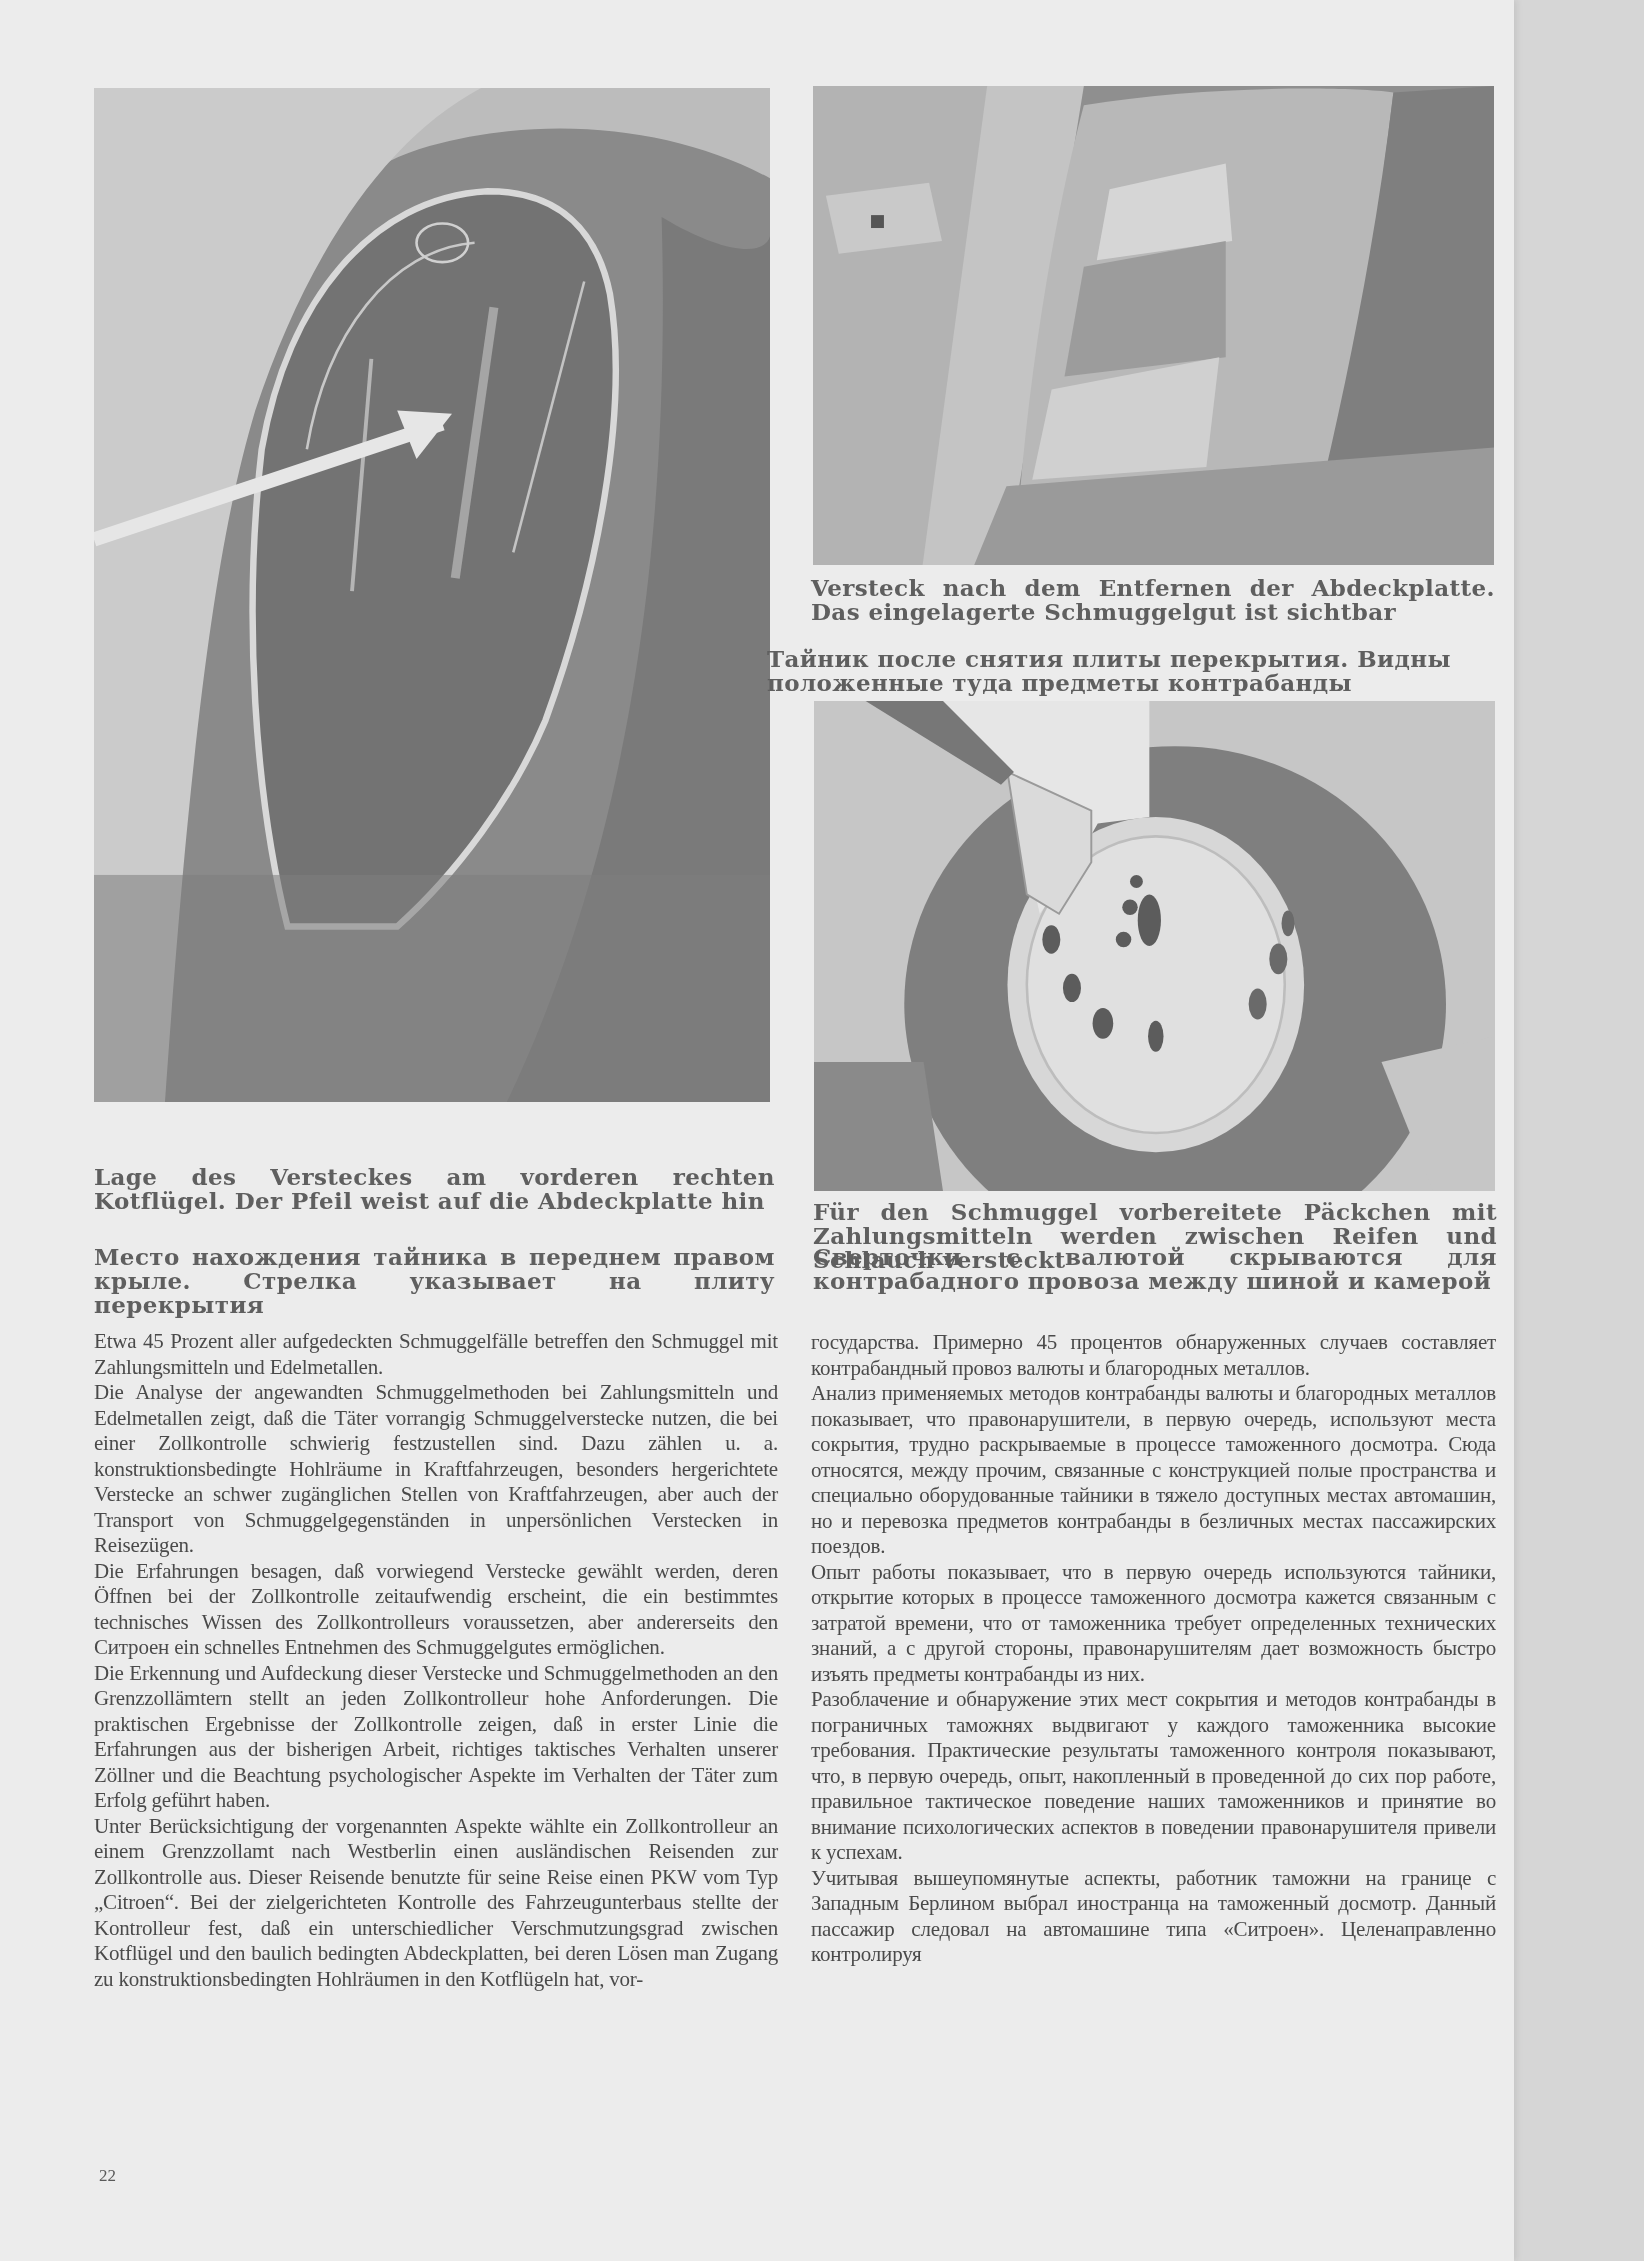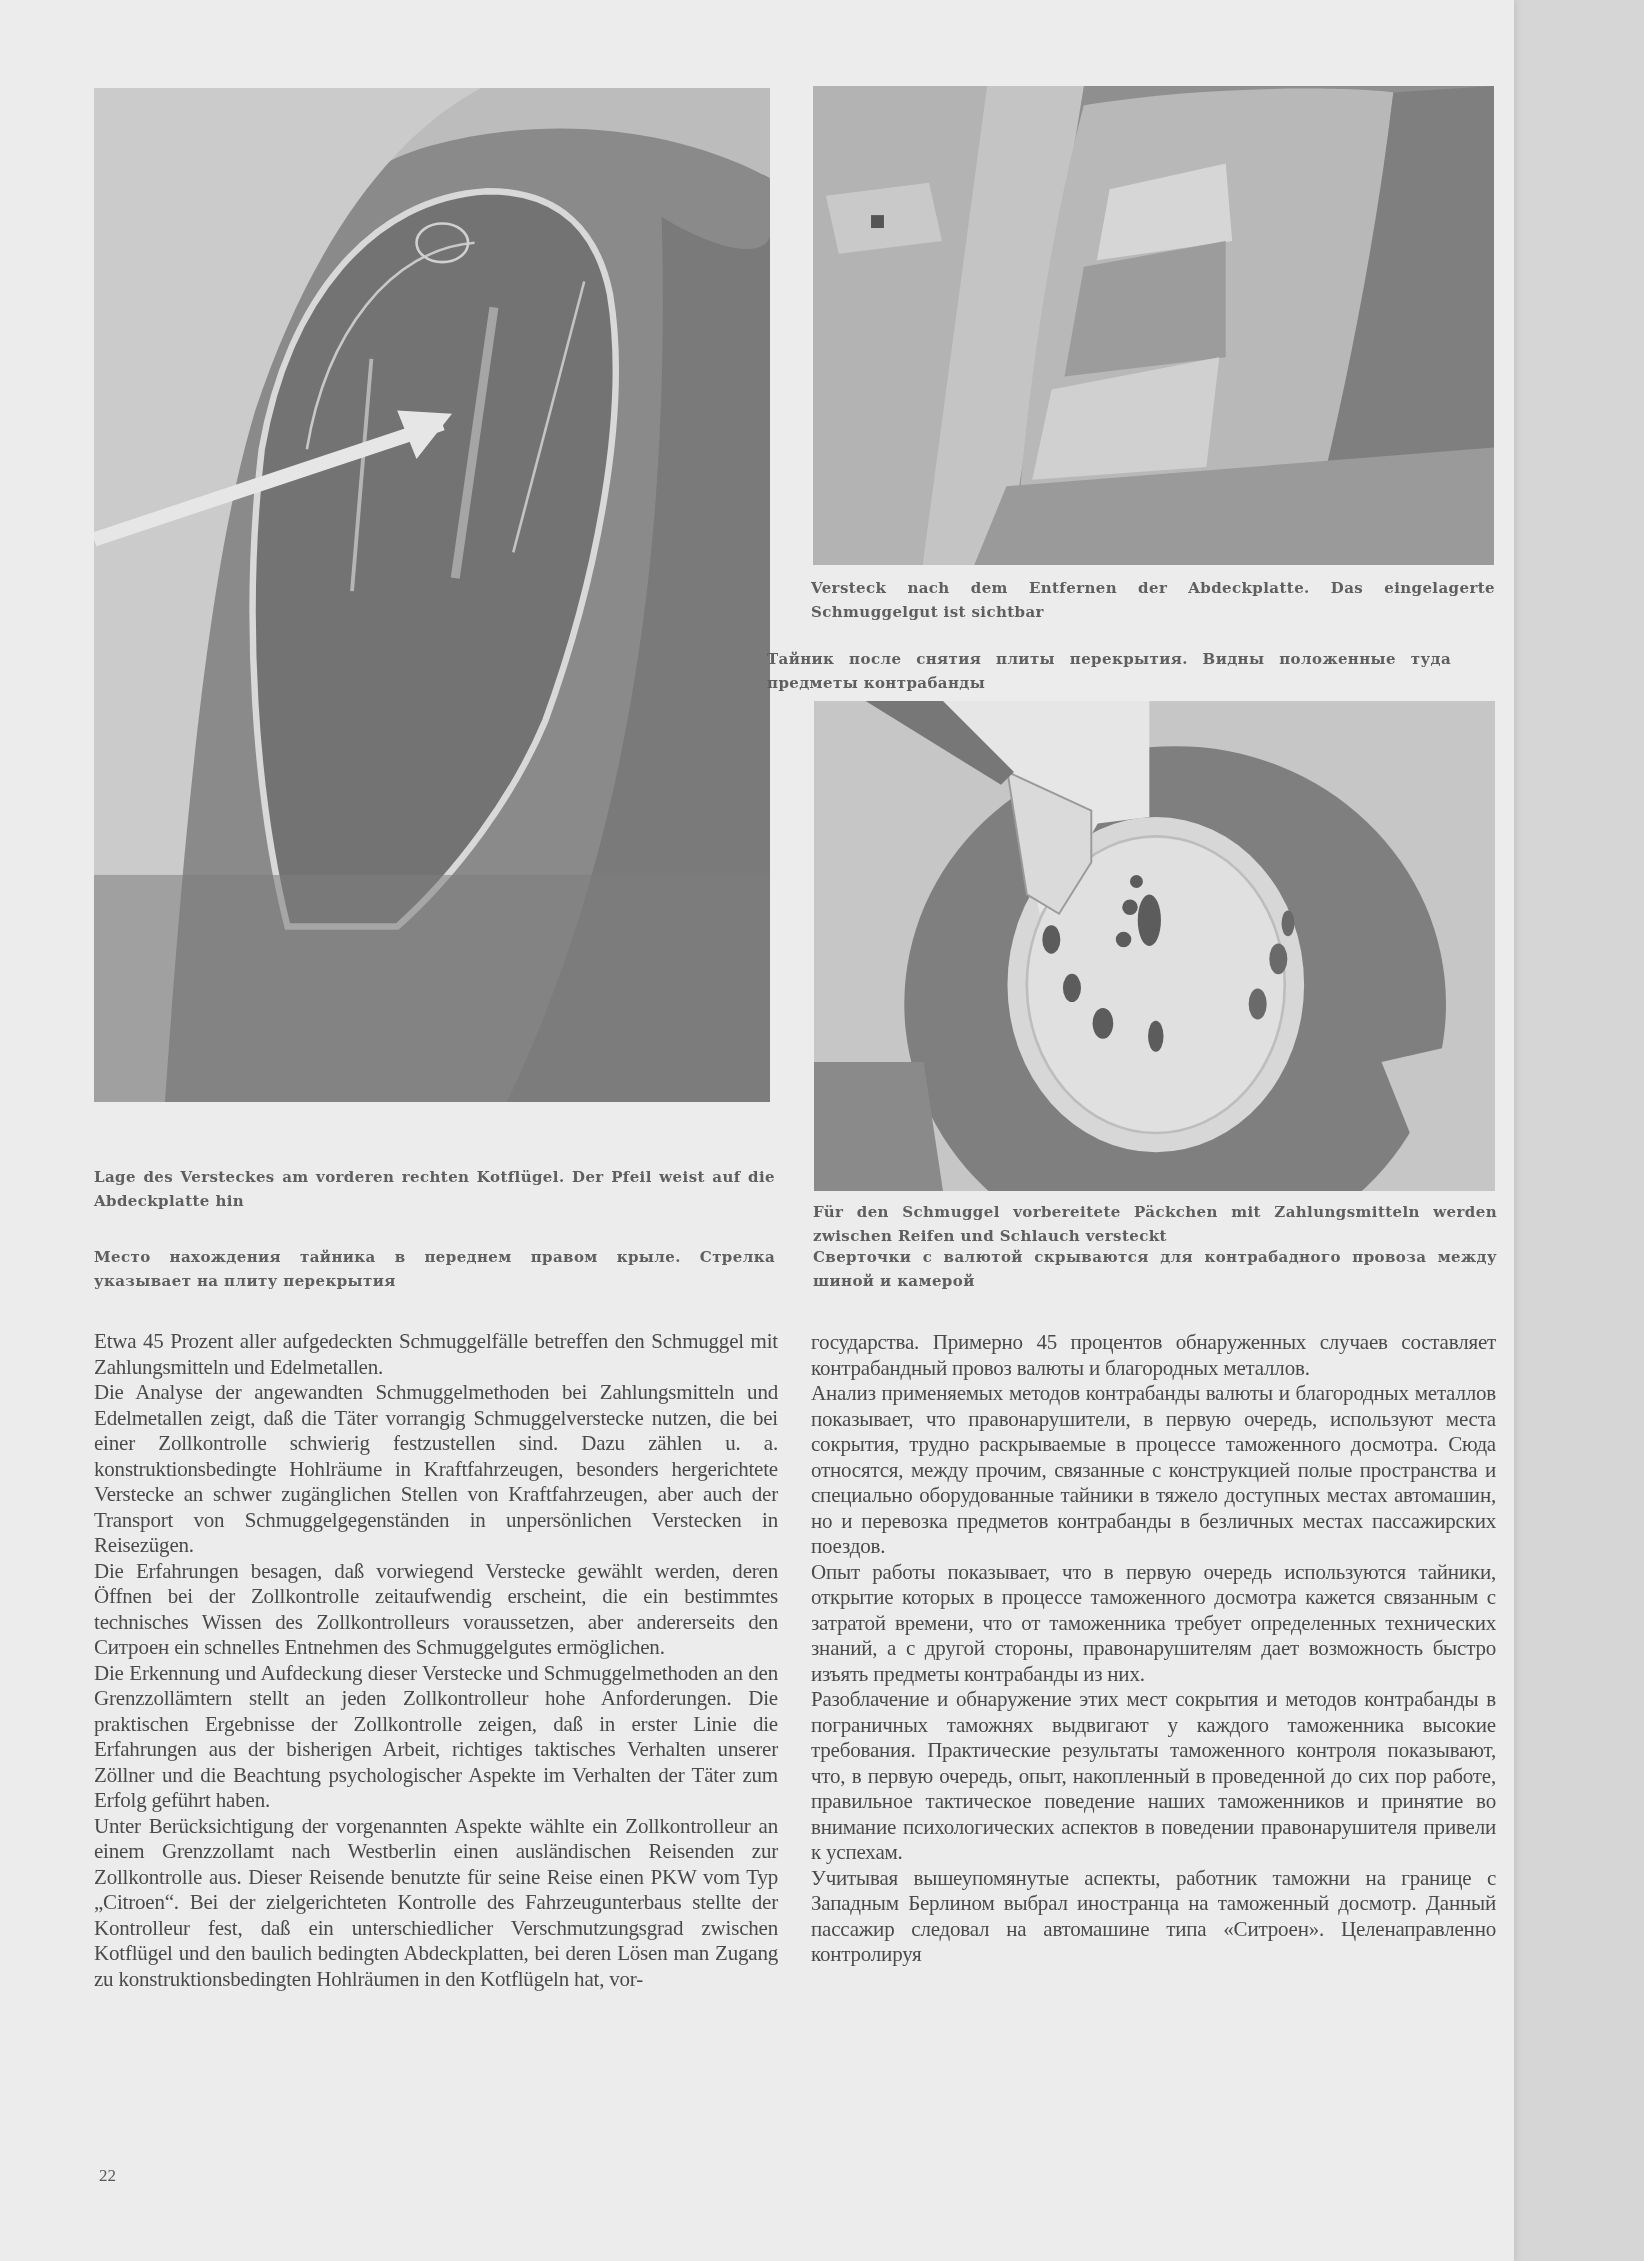--- a/index.html
+++ b/index.html
@@ -13,21 +13,21 @@
     background:#ececec;
     box-shadow: 2.6px 0 6.4px rgba(0,0,0,0.08);
   }
   .photo {
     position:absolute; overflow:hidden;
     background:#8d8d8d;
   }
   .photo svg { display:block; width:100%; height:100%; }
   .caption {
     position:absolute; color:#5f5f5f;
-    font-size:15px; line-height:24px; font-weight:bold;
+    font-size:23px; line-height:24px; font-weight:bold;
     letter-spacing:0.4px;
     text-align:justify;
     font-family:"DejaVu Serif", serif;
   }
   .col {
     position:absolute; color:#4a4a4a;
     font-size:21px; line-height:25.5px;
     text-align:justify;
     letter-spacing:-0.2px;
   }

